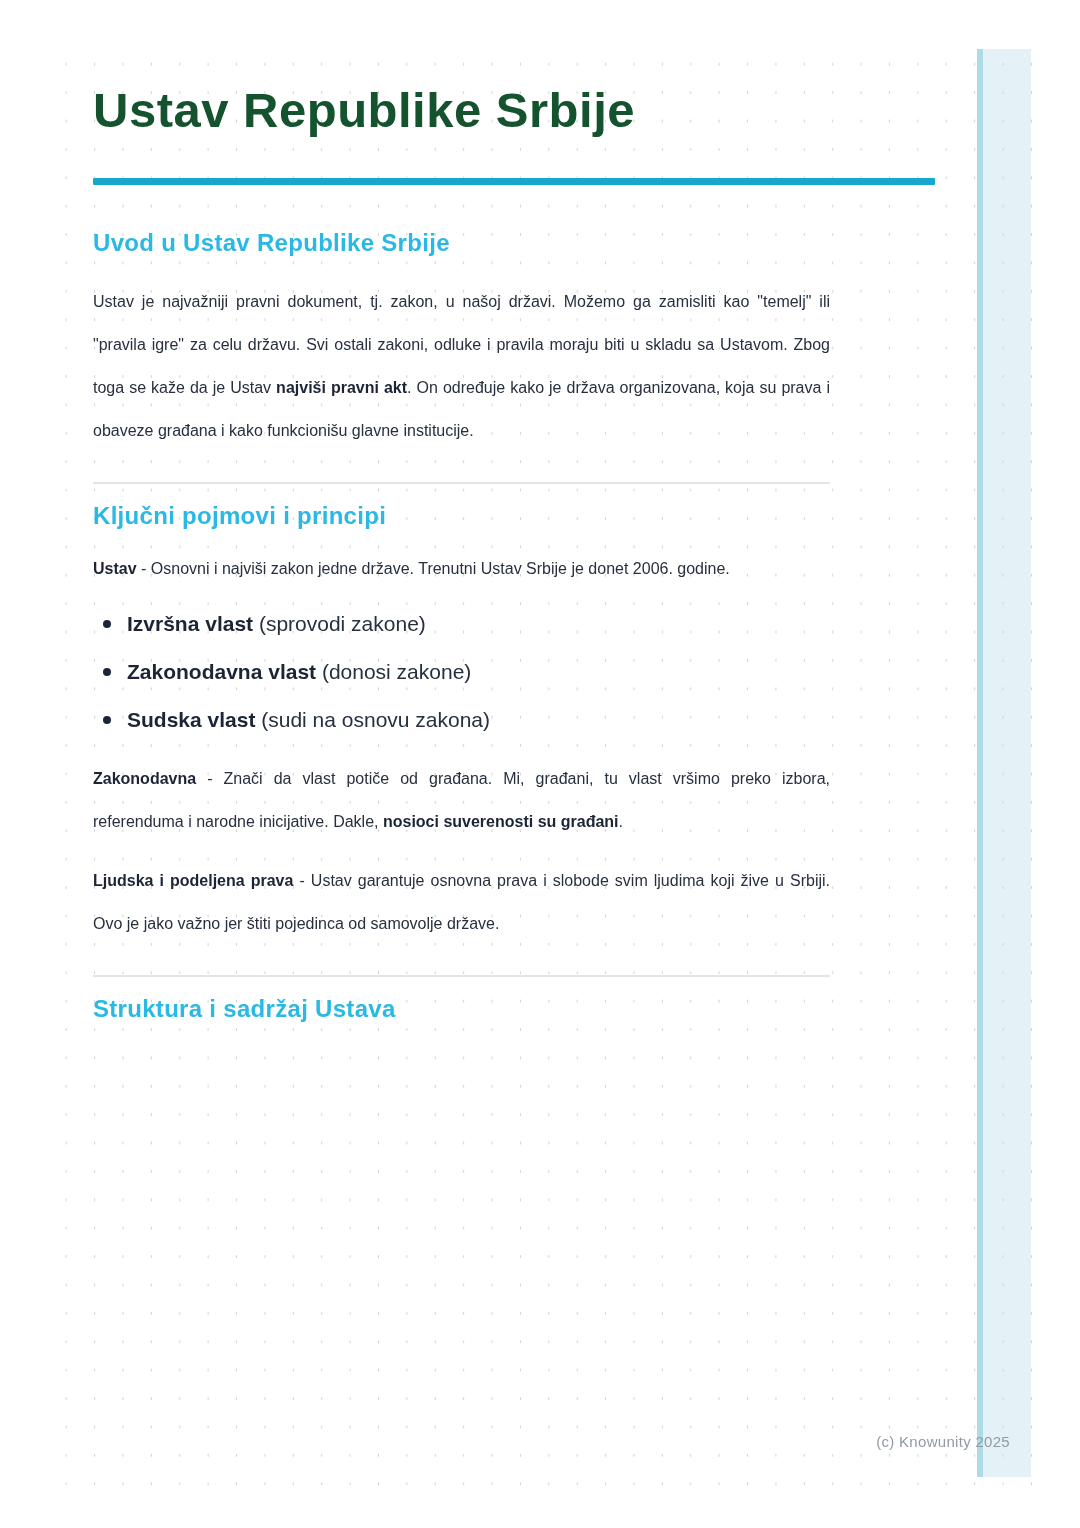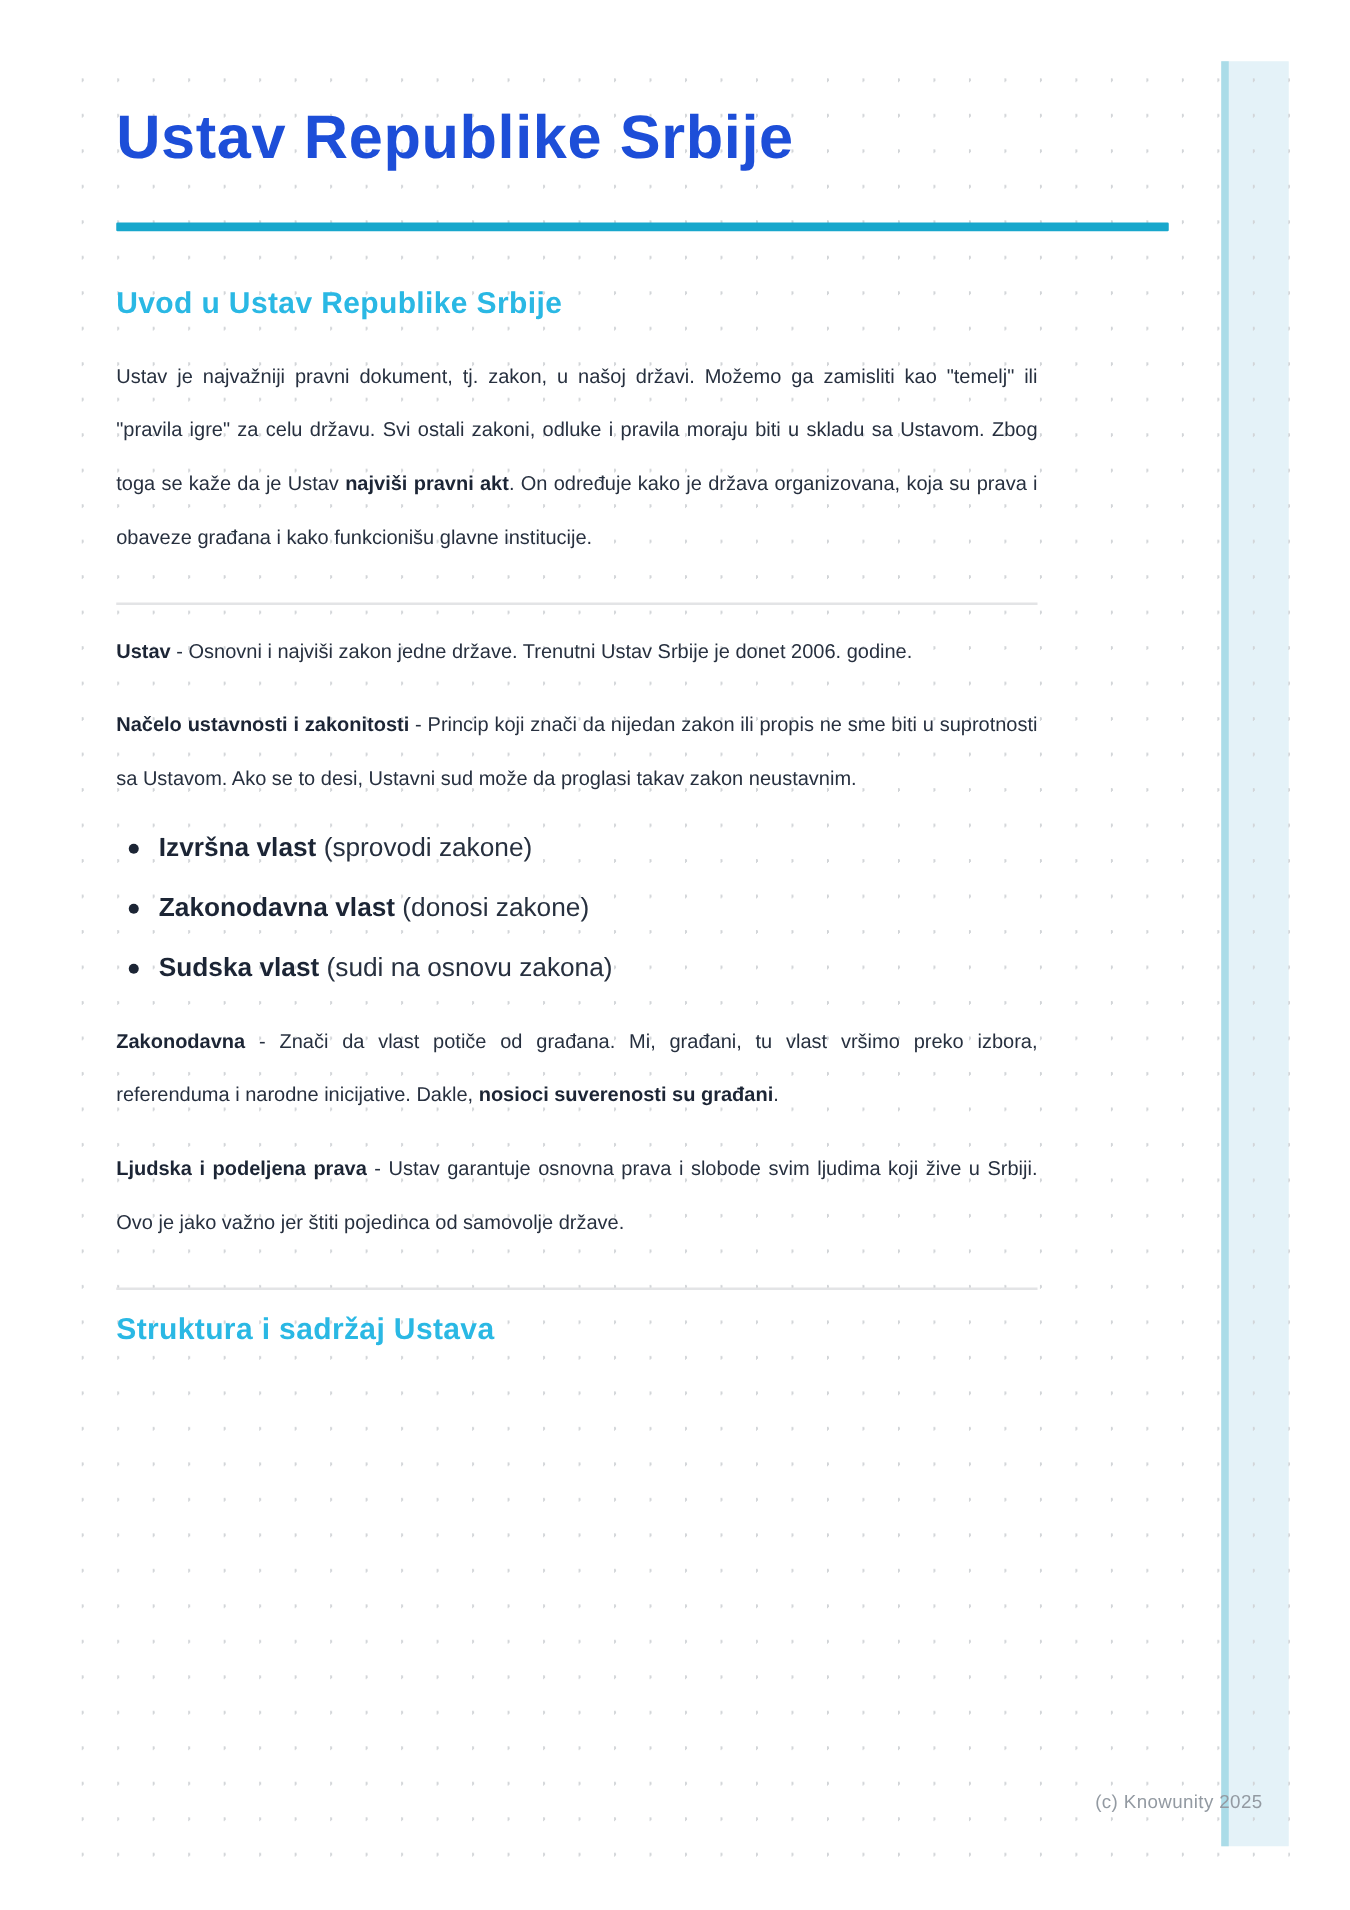--- a/index.html
+++ b/index.html
@@ -27,21 +27,21 @@
     z-index:1;
     pointer-events:none;
   }
   .content { position:relative; z-index:2; padding:0 250px 0 93px; }
 
   h1.doc-title {
     margin:84px 0 0 0;
     font-size:49px; line-height:1.1;
     letter-spacing:0.5px;
     font-weight:700;
-    color:#1d4ed8;
+    color:#14532d;
   }
   .title-rule {
     width:842px; height:7px;
     background:#18a7cc;
     margin-top:40px;
     border-radius:1px;
   }
   h2.sec-heading {
     margin:16px 0 0 0;
     font-size:24px; line-height:1.3;
@@ -105,22 +105,22 @@
     <div class="title-rule"></div>
 
     <section>
       <h2 class="sec-heading first">Uvod u Ustav Republike Srbije</h2>
       <p class="body lead">Ustav je najvažniji pravni dokument, tj. zakon, u našoj državi. Možemo ga zamisliti kao "temelj" ili "pravila igre" za celu državu. Svi ostali zakoni, odluke i pravila moraju biti u skladu sa Ustavom. Zbog toga se kaže da je Ustav <strong>najviši pravni akt</strong>. On određuje kako je država organizovana, koja su prava i obaveze građana i kako funkcionišu glavne institucije.</p>
     </section>
 
     <hr class="divider">
 
     <section>
+      <h2 class="sec-heading">Ključni pojmovi i principi</h2>
       <p class="body"><strong>Ustav</strong> - Osnovni i najviši zakon jedne države. Trenutni Ustav Srbije je donet 2006. godine.</p>
-      <p class="body"><strong>Načelo ustavnosti i zakonitosti</strong> - Princip koji znači da nijedan zakon ili propis ne sme biti u suprotnosti sa Ustavom. Ako se to desi, Ustavni sud može da proglasi takav zakon neustavnim.</p>
       <ul class="branches">
         <li class="branch"><strong>Izvršna vlast</strong> (sprovodi zakone)</li>
         <li class="branch"><strong>Zakonodavna vlast</strong> (donosi zakone)</li>
         <li class="branch"><strong>Sudska vlast</strong> (sudi na osnovu zakona)</li>
       </ul>
       <p class="body"><strong>Zakonodavna</strong> - Znači da vlast potiče od građana. Mi, građani, tu vlast vršimo preko izbora, referenduma i narodne inicijative. Dakle, <strong>nosioci suverenosti su građani</strong>.</p>
       <p class="body"><strong>Ljudska i podeljena prava</strong> - Ustav garantuje osnovna prava i slobode svim ljudima koji žive u Srbiji. Ovo je jako važno jer štiti pojedinca od samovolje države.</p>
     </section>
 
     <hr class="divider">

